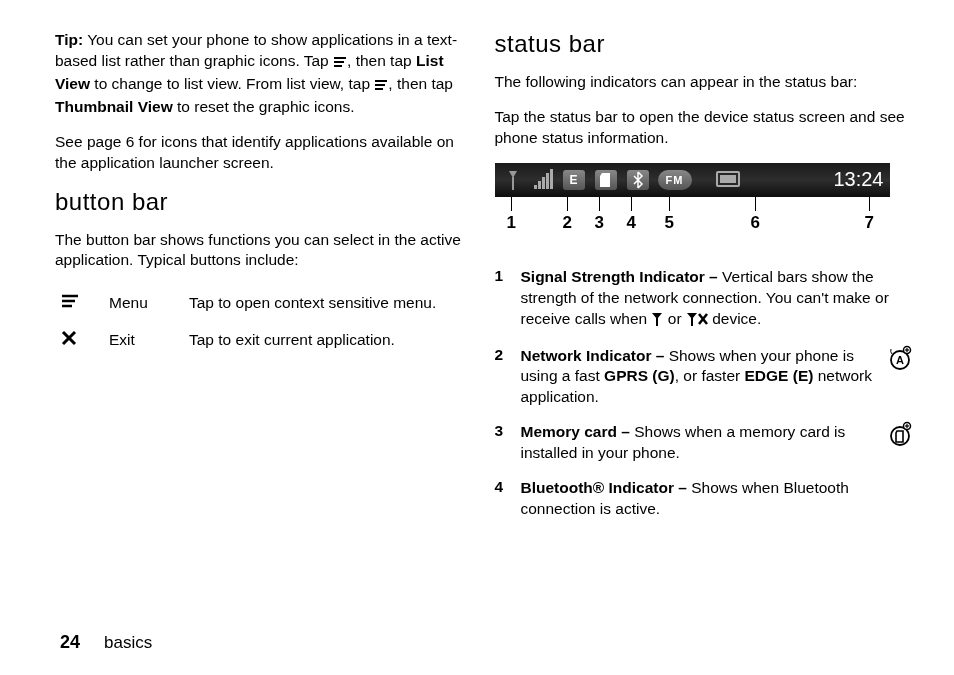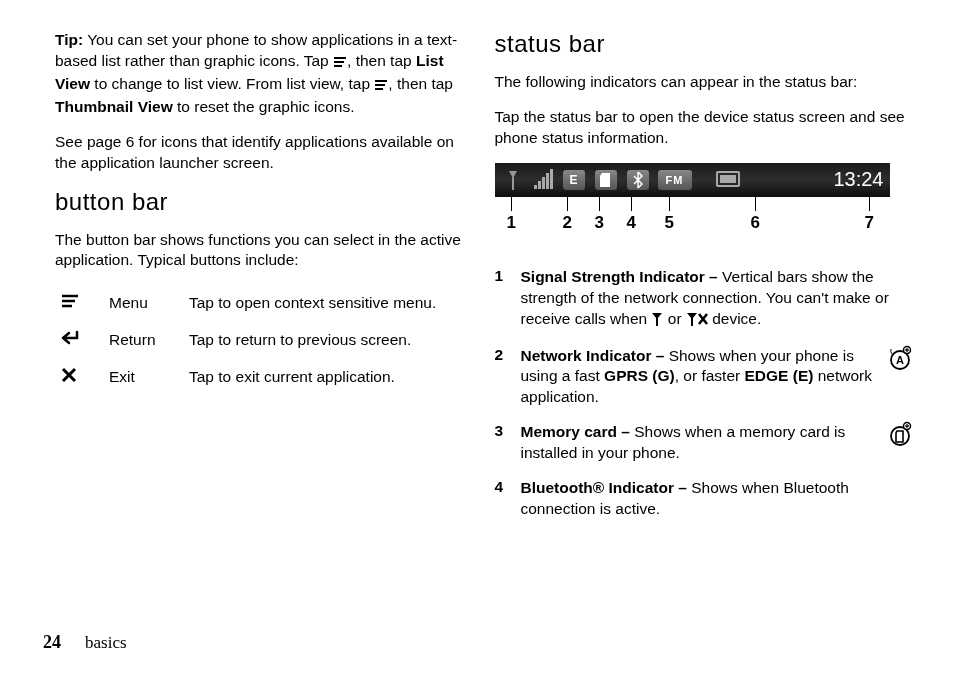--- a/index.html
+++ b/index.html
@@ -16,40 +16,40 @@
   .col { flex: 1; }
   p { font-size: 15.5px; line-height: 1.35; margin-bottom: 14px; }
   .bold { font-weight: bold; }
   .cond { font-family: "Arial Narrow", Arial, sans-serif; font-stretch: condensed; font-weight: bold; }
   h1 { font-size: 24px; font-weight: normal; margin: 14px 0 14px 0; letter-spacing: 0.5px; }
   .inline-icon { display: inline-block; vertical-align: -2px; }
   table.buttons { border-collapse: collapse; margin-top: 4px; margin-left: 6px; width: 95%; }
   table.buttons td { font-size: 15.5px; line-height: 1.35; padding: 8px 8px 8px 0; vertical-align: top; }
   table.buttons td:first-child { width: 48px; }
   table.buttons td:nth-child(2) { width: 80px; }
-  .footer { position: absolute; left: 43px; bottom: 22px; font-size: 17px; font-family: Liberation Serif, serif; }
+  .footer { position: absolute; left: 60px; bottom: 22px; font-size: 17px; }
   .footer .pn { font-weight: bold; font-size: 18px; margin-right: 24px; }
   
   .sb-wrap { width: 395px; margin: 10px 0 18px 0; }
   .sb-bar {
     height: 34px; background: linear-gradient(#1a1a1a,#2e2e2e,#0d0d0d);
     display: flex; align-items: center; color: #fff;
     padding: 0 6px; gap: 6px;
   }
   .sb-ic { position: relative; width: 26px; height: 26px; display:flex; align-items:center; justify-content:center; }
   .sigbars { display:flex; align-items:flex-end; gap:1px; height:18px; }
   .sigbars span { width:3px; background:#aaa; }
   .sigbars span:nth-child(1){height:4px}
   .sigbars span:nth-child(2){height:8px}
   .sigbars span:nth-child(3){height:12px}
   .sigbars span:nth-child(4){height:16px}
   .sigbars span:nth-child(5){height:20px}
   .ant { width:12px; }
   .chip { width:22px; height:20px; border-radius:3px; background:linear-gradient(#888,#555); display:flex; align-items:center; justify-content:center; font-size:12px; font-weight:bold; color:#fff; font-family:Arial; }
-  .chip.wide{width:34px;font-size:11px;letter-spacing:1px;}
+  .chip.wide{width:34px;font-size:11px;letter-spacing:1px;border-radius:10px;}
   .sb-time { margin-left:auto; color:#fff; font-size:20px; letter-spacing:0px; font-weight:normal; font-family:Arial;}
   .sb-callouts { position: relative; height: 52px; }
   .co { position: absolute; top:0; text-align:center; }
   .co .tick { width:1px; height:14px; background:#000; margin: 0 auto; }
   .co .num { font-weight:bold; font-size:17px; margin-top:2px; }
   
   .nlist { }
   .nitem { display:flex; gap:12px; margin-bottom:14px; }
   .nitem .n { font-weight:bold; font-size:15.5px; width:14px; }
   .nitem .t { flex:1; font-size:15.5px; line-height:1.35; }
@@ -85,27 +85,20 @@
           <tr>
         <td><span><svg width="18" height="14">
                   <line x1="1" y1="2" x2="17" y2="2" stroke="#000" stroke-width="2.5"></line>
                   <line x1="1" y1="7" x2="14" y2="7" stroke="#000" stroke-width="2.5"></line>
                   <line x1="1" y1="12" x2="11" y2="12" stroke="#000" stroke-width="2.5"></line>
                 </svg></span></td>
         <td>Menu</td>
         <td>Tap to open context sensitive menu.</td>
       </tr>
       <tr>
-        <td><span><svg width="20" height="14">
-                  <path d="M 2 7 L 8 2 M 2 7 L 8 12 M 2 7 L 16 7 L 16 1" stroke="#000" stroke-width="2.5" fill="none" stroke-linecap="round"></path>
-                </svg></span></td>
-        <td>Return</td>
-        <td>Tap to return to previous screen.</td>
-      </tr>
-      <tr>
         <td><span><svg width="16" height="16">
                   <line x1="2" y1="2" x2="14" y2="14" stroke="#000" stroke-width="3"></line>
                   <line x1="14" y1="2" x2="2" y2="14" stroke="#000" stroke-width="3"></line>
                 </svg></span></td>
         <td>Exit</td>
         <td>Tap to exit current application.</td>
       </tr>
     </tbody>
       </table>
   </div>

